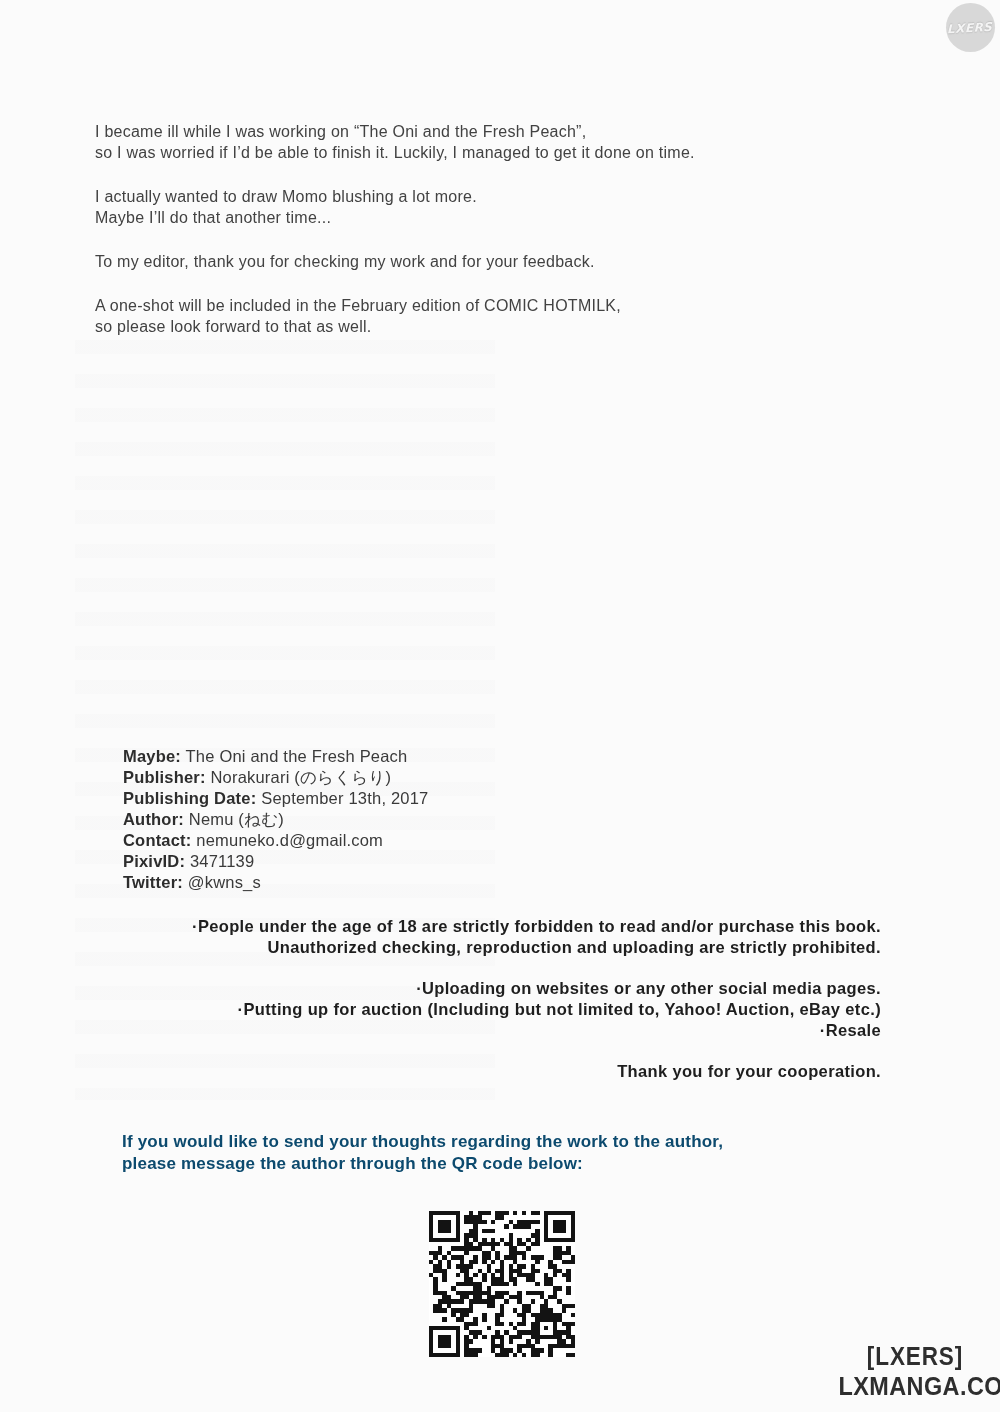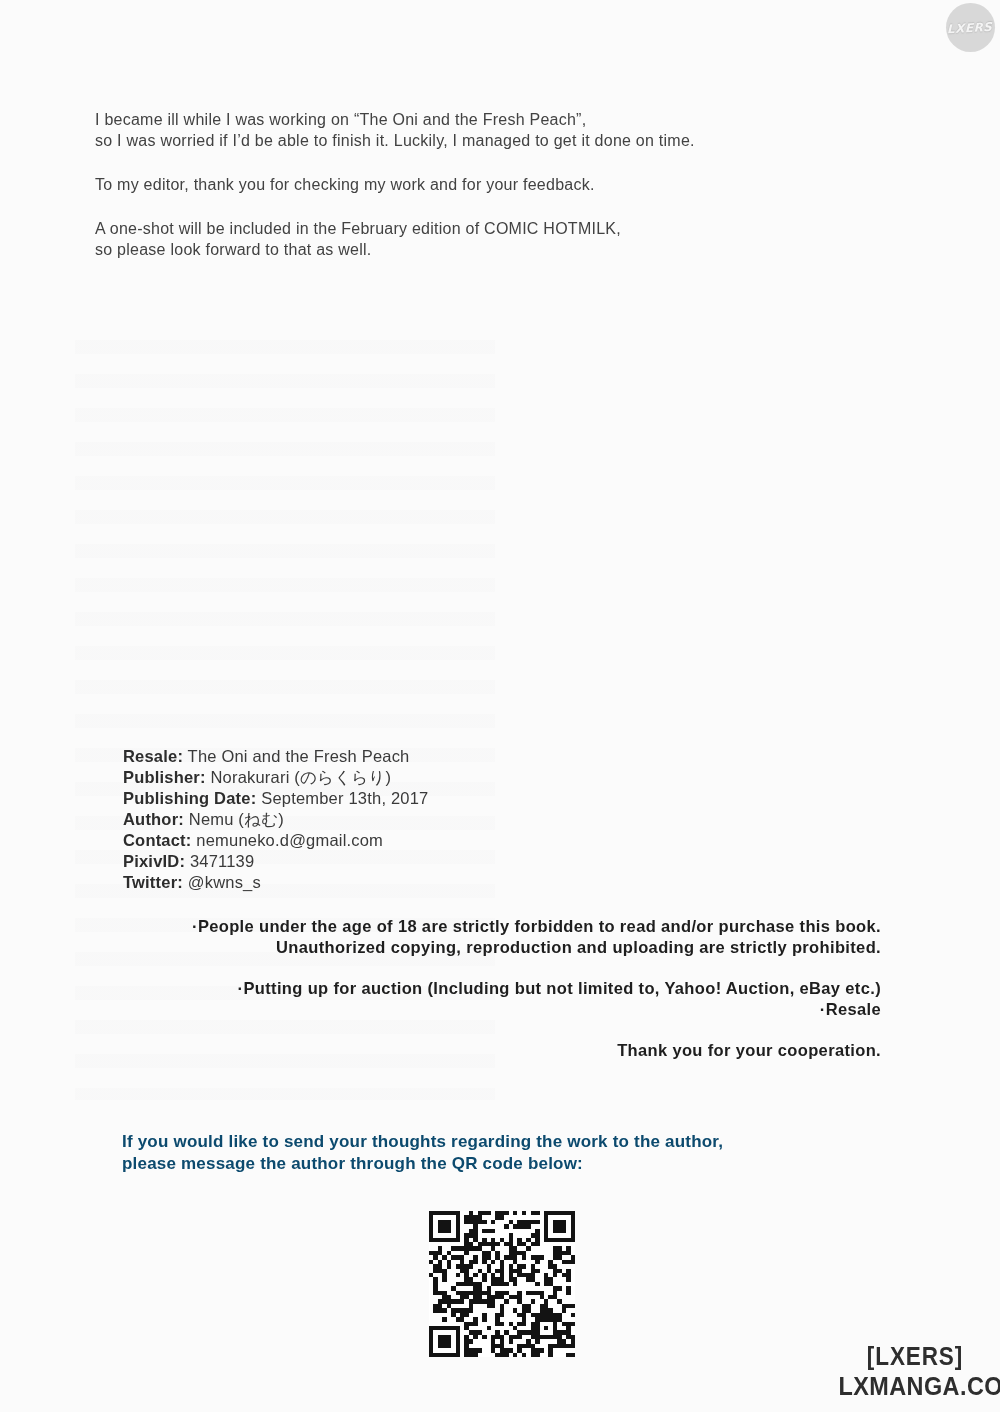--- a/index.html
+++ b/index.html
@@ -51,21 +51,21 @@
   
   .afterword {
     position: absolute;
     left: 95px; top: 109px;
     width: 740px;
     font-size: 16px;
     line-height: 21px;
     letter-spacing: 0.25px;
     color: #424242;
   }
-  .afterword p { margin: 0 0 23px 0; white-space: pre-line; }
+  .afterword p { margin: 12px 0 23px 0; white-space: pre-line; }
 
   
   .pubinfo {
     position: absolute;
     left: 123px; top: 746px;
     font-size: 16.5px;
     line-height: 21px;
     letter-spacing: 0.2px;
     color: #3a3a3a;
   }
@@ -126,39 +126,42 @@
 
   <div class="ghost"></div>
 
   <div class="watermark">
     <span>LXERS</span>
   </div>
 
   <div class="afterword">
     <p>I became ill while I was working on “The Oni and the Fresh Peach”,
 so I was worried if I’d be able to finish it. Luckily, I managed to get it done on time.</p>
+    <p>I actually wanted to draw Momo blushing a lot more.
+Maybe I’ll do that another time...</p>
     <p>To my editor, thank you for checking my work and for your feedback.</p>
     <p>A one-shot will be included in the February edition of COMIC HOTMILK,
 so please look forward to that as well.</p>
   </div>
 
   <div class="pubinfo">
-    <div><span class="lbl">Resale:</span> <span class="val">The Oni and the Fresh Peach</span></div>
+    <div><span class="lbl">Maybe:</span> <span class="val">The Oni and the Fresh Peach</span></div>
     <div><span class="lbl">Publisher:</span> <span class="val">Norakurari (のらくらり)</span></div>
     <div><span class="lbl">Publishing Date:</span> <span class="val">September 13th, 2017</span></div>
     <div><span class="lbl">Author:</span> <span class="val">Nemu (ねむ)</span></div>
     <div><span class="lbl">Contact:</span> <span class="val">nemuneko.d@gmail.com</span></div>
     <div><span class="lbl">PixivID:</span> <span class="val">3471139</span></div>
     <div><span class="lbl">Twitter:</span> <span class="val">@kwns_s</span></div>
   </div>
 
   <div class="notice">
     <div class="indent">·People under the age of 18 are strictly forbidden to read and/or purchase this book.</div>
-    <div>Unauthorized copying, reproduction and uploading are strictly prohibited.</div>
+    <div>Unauthorized checking, reproduction and uploading are strictly prohibited.</div>
     <div class="gap"></div>
+    <div class="indent">·Uploading on websites or any other social media pages.</div>
     <div class="indent">·Putting up for auction (Including but not limited to, Yahoo! Auction, eBay etc.)</div>
     <div class="indent">·Resale</div>
     <div class="gap"></div>
     <div>Thank you for your cooperation.</div>
   </div>
 
   <div class="qr-message">
     <div>If you would like to send your thoughts regarding the work to the author,</div>
     <div>please message the author through the QR code below:</div>
   </div>

